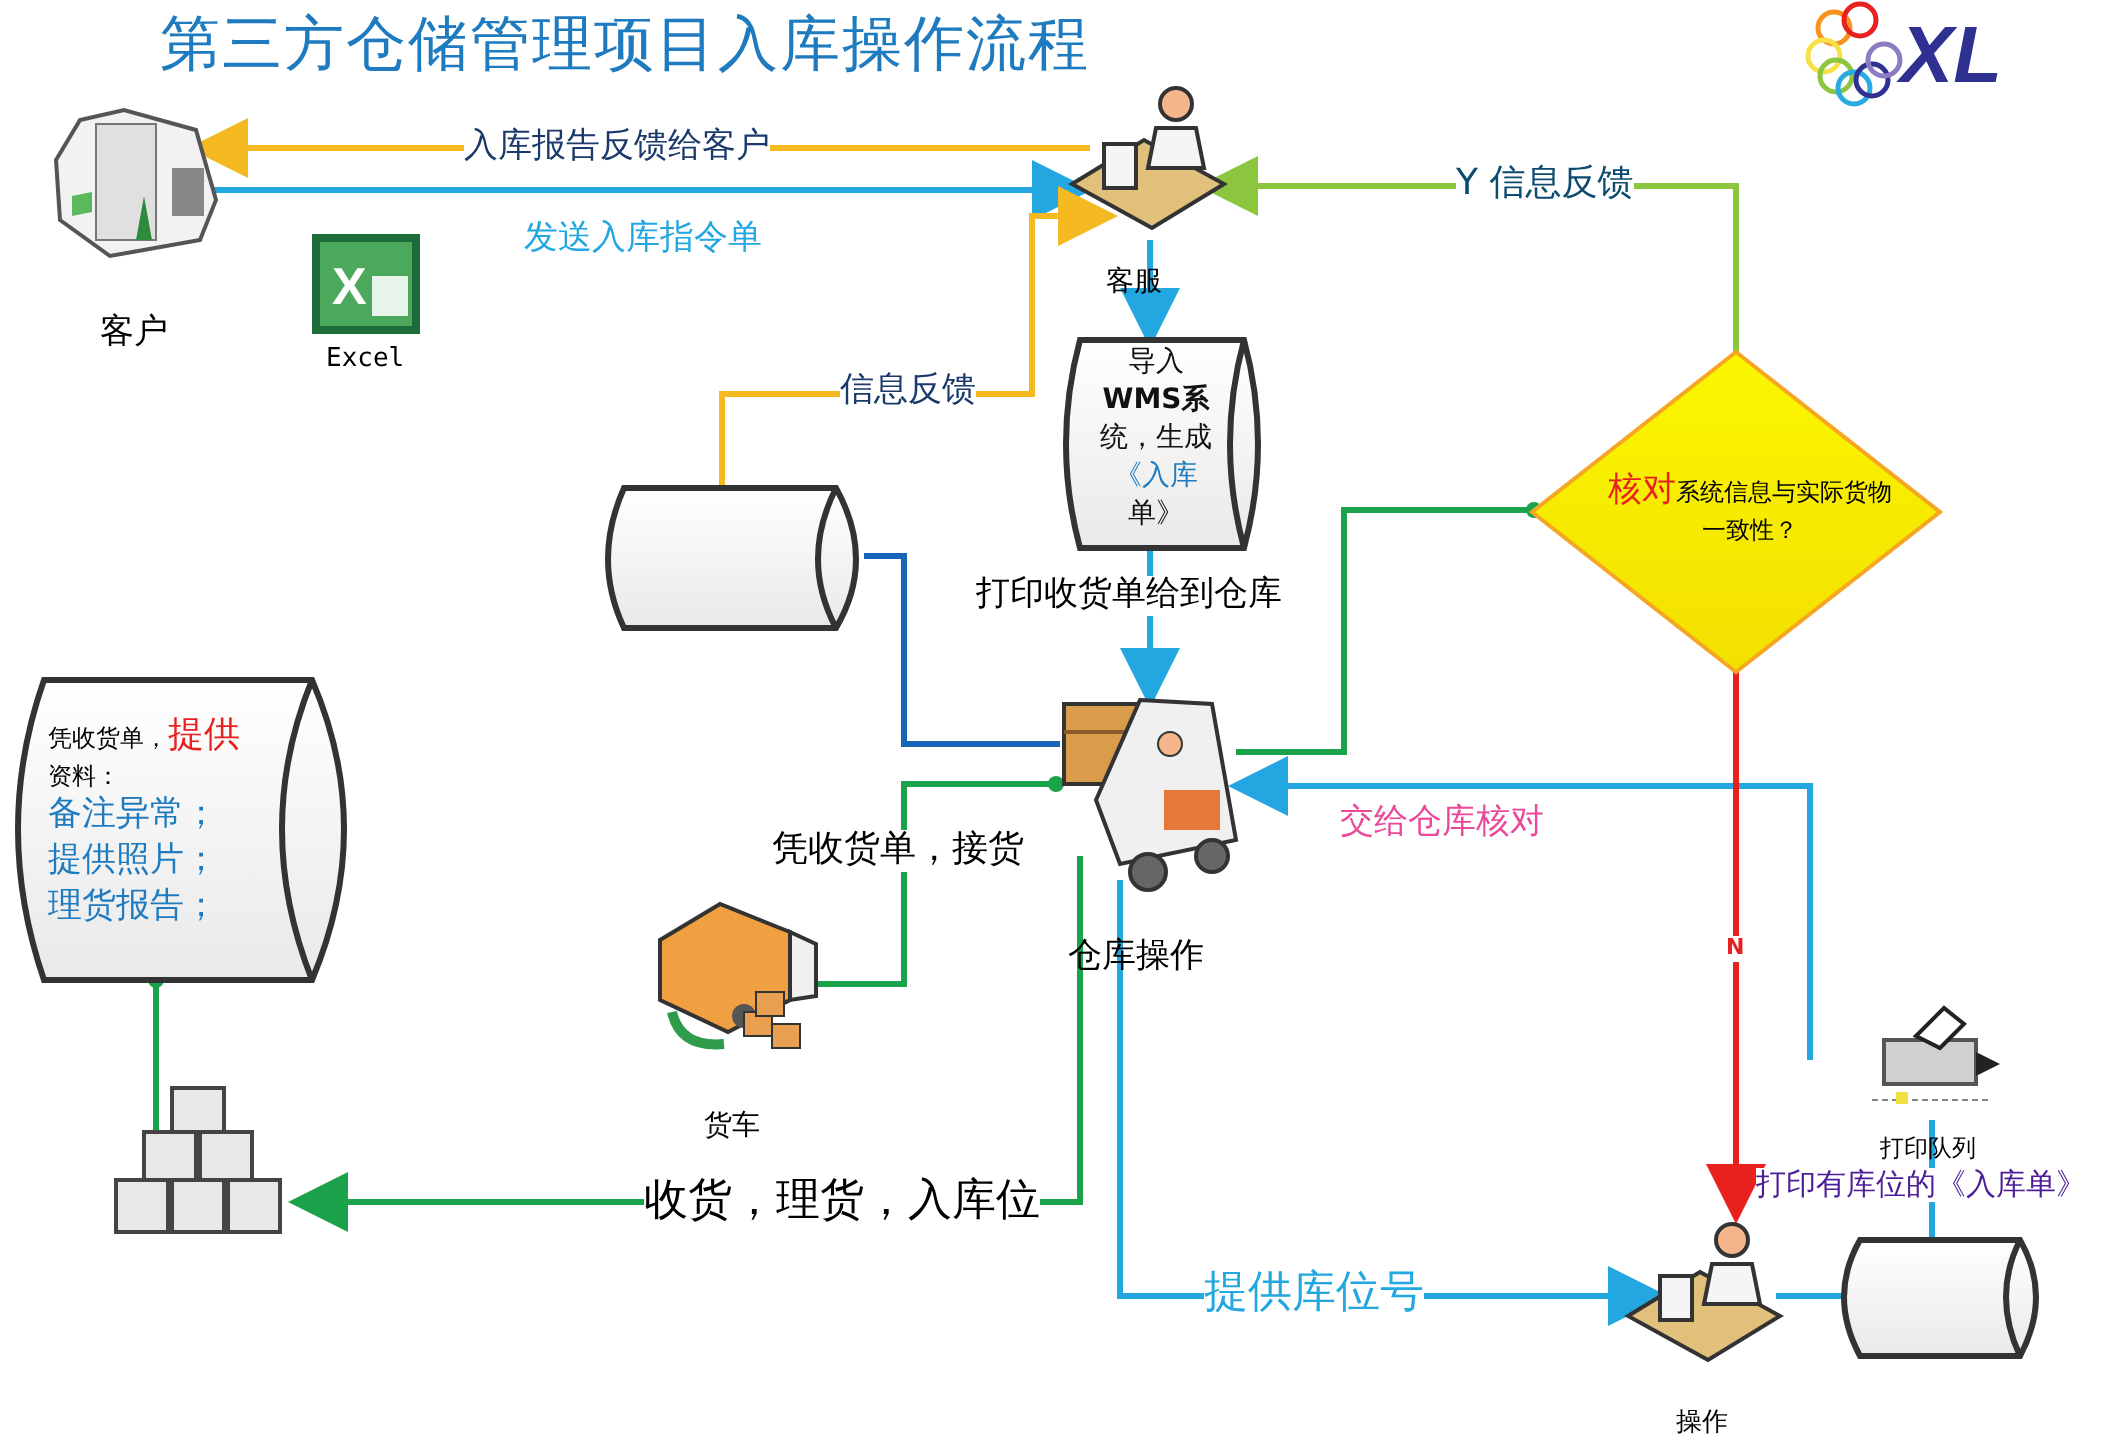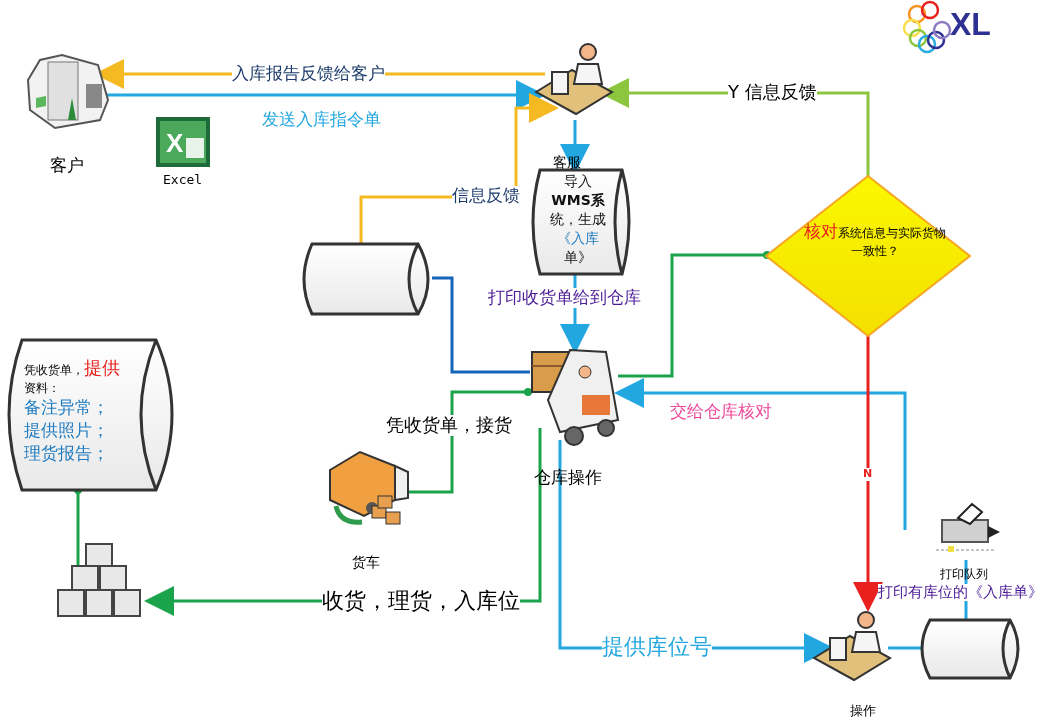--- a/index.html
+++ b/index.html
@@ -1,20 +1,20 @@
 <!DOCTYPE html>
 <html><head>
 <meta charset="utf-8">
 <style>
   html,body{margin:0;padding:0;background:#fff;}
   #stage{position:relative;width:1054px;height:720px;overflow:hidden;background:#fff;font-family:"DejaVu Sans","Liberation Sans",sans-serif;}
   #lines{position:absolute;left:0;top:0;}
   .lbl{position:absolute;white-space:nowrap;background:#fff;line-height:1.15;}
   .title{position:absolute;left:80px;top:2px;font-size:30px;color:#1f7bbf;font-family:"DejaVu Serif","Liberation Serif",serif;letter-spacing:1px;}
-  .logo-text{position:absolute;left:950px;top:6px;font-size:32px;font-weight:bold;color:#2e3192;font-family:"Liberation Sans",sans-serif;}
+  .logo-text{position:absolute;left:950px;top:6px;font-size:40px;font-weight:bold;font-style:italic;color:#2e3192;font-family:"Liberation Sans",sans-serif;}
   .cap{position:absolute;font-size:14px;color:#000;white-space:nowrap;}
   .cyl-text{position:absolute;font-size:14px;line-height:1.35;}
   .red{color:#e8201e;}
   .blue{color:#1f7bbf;}
 </style>
 </head>
 <body>
 
 <div id="stage">
 
@@ -169,52 +169,53 @@
       <circle cx="917" cy="14" r="8" stroke="#f7931e"></circle>
       <circle cx="930" cy="10" r="8" stroke="#e8201e"></circle>
       <circle cx="912" cy="28" r="8" stroke="#f9e04b"></circle>
       <circle cx="918" cy="38" r="8" stroke="#8cc63f"></circle>
       <circle cx="927" cy="44" r="8" stroke="#29abe2"></circle>
       <circle cx="936" cy="40" r="8" stroke="#2e3192"></circle>
       <circle cx="942" cy="30" r="8" stroke="#8e7cc3"></circle>
     </g>
   </svg>
 
+  <div class="title">第三方仓储管理项目入库操作流程</div>
   <div class="logo-text">XL</div>
 
   <div class="lbl" style="left:232px;top:64px;font-size:17px;color:#1b3a6b;">入库报告反馈给客户</div>
   <div class="lbl" style="left:262px;top:86px;font-size:17px;color:#22a7e0;margin-top:24px;">发送入库指令单</div>
-  <div class="lbl" style="left:728px;top:82px;font-size:18px;color:#000000;">Y 信息反馈</div>
-  <div class="lbl" style="left:420px;top:186px;font-size:17px;color:#1b3a6b;margin-left:32px;">信息反馈</div>
-  <div class="lbl" style="left:488px;top:288px;font-size:17px;color:#4c1d95;">打印收货单给到仓库</div>
+  <div class="lbl" style="left:728px;top:82px;font-size:18px;color:#0c4a6e;">Y 信息反馈</div>
+  <div class="lbl" style="left:420px;top:186px;font-size:17px;color:#1b3a6b;">信息反馈</div>
+  <div class="lbl" style="left:488px;top:288px;font-size:17px;color:#000000;">打印收货单给到仓库</div>
   <div class="lbl" style="left:386px;top:415px;font-size:18px;color:#000;">凭收货单，接货</div>
   <div class="lbl" style="left:670px;top:402px;font-size:17px;color:#ec4899;">交给仓库核对</div>
   <div class="lbl" style="left:863px;top:468px;font-size:11px;font-weight:bold;color:#e8201e;">N</div>
   <div class="lbl" style="left:878px;top:584px;font-size:15px;color:#4c1d95;">打印有库位的《入库单》</div>
   <div class="lbl" style="left:322px;top:588px;font-size:22px;color:#000;">收货，理货，入库位</div>
   <div class="lbl" style="left:602px;top:634px;font-size:22px;color:#22a7e0;">提供库位号</div>
 
   <div class="cap" style="left:50px;top:154px;font-size:17px;">客户</div>
   <div class="cap" style="left:163px;top:172px;font-size:13px;font-family:'DejaVu Sans Mono',monospace;">Excel</div>
-  <div class="cap" style="left:553px;top:132px;margin-top:22px;">客服</div>
+  <div class="cap" style="left:553px;top:132px;">客服</div>
   <div class="cap" style="left:534px;top:466px;font-size:17px;">仓库操作</div>
   <div class="cap" style="left:352px;top:554px;">货车</div>
   <div class="cap" style="left:940px;top:566px;font-size:12px;">打印队列</div>
-  <div class="cap" style="left:838px;top:702px;font-size:13px;margin-left:12px;">操作</div>
+  <div class="cap" style="left:838px;top:702px;font-size:13px;">操作</div>
 
   <div class="cyl-text" style="left:530px;top:172px;width:96px;text-align:center;color:#111;">
     <div>导入</div>
     <div style="font-weight:bold;">WMS系</div>
     <div>统，生成</div>
     <div class="blue">《入库</div>
     <div>单》</div>
   </div>
 
 
-  <div class="cyl-text" style="left:790px;top:220px;width:170px;font-size:12px;color:#000;text-align:center;font-family:'DejaVu Serif',serif;">
+  <div class="cyl-text" style="left:790px;top:234px;width:170px;font-size:12px;color:#000;text-align:center;font-family:'DejaVu Serif',serif;">
     <span class="red" style="font-size:17px;">核对</span><span>系统信息与实际货物</span><br>
     <span>一致性？</span>
   </div>
 
   <div class="cyl-text" style="left:24px;top:356px;width:130px;color:#000;">
     <div><span style="font-size:12px;">凭收货单，</span><span class="red" style="font-size:18px;">提供</span></div>
     <div style="font-size:12px;">资料：</div>
     <div class="blue" style="font-size:17px;">备注异常；</div>
     <div class="blue" style="font-size:17px;">提供照片；</div>
     <div class="blue" style="font-size:17px;">理货报告；</div>

